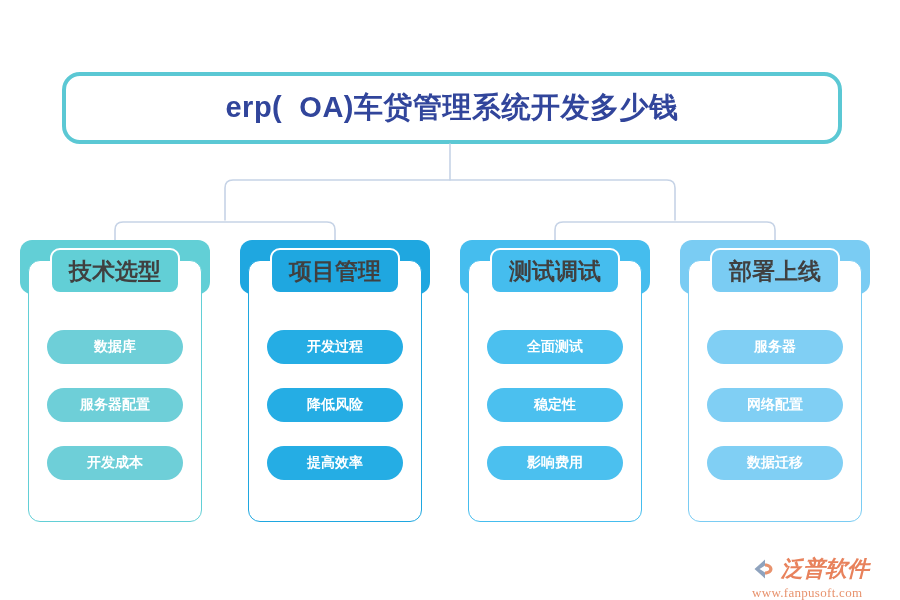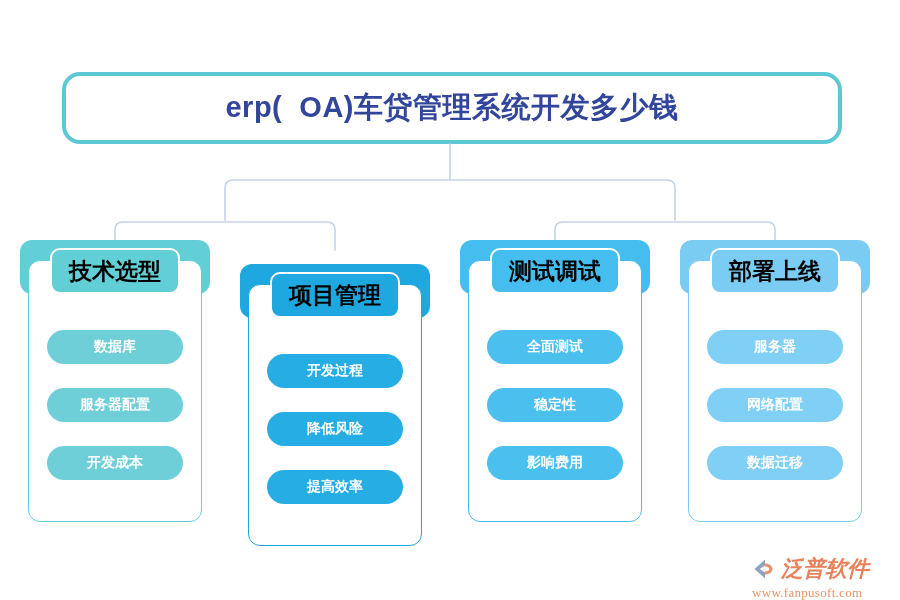--- a/index.html
+++ b/index.html
@@ -56,21 +56,21 @@
   }
 
   
   .column {
     position: absolute;
     top: 224px;
     width: 190px;
     height: 282px;
   }
   #col-0 { left: 20px; }
-  #col-1 { left: 240px; margin-top: 24px; }
+  #col-1 { left: 240px; }
   #col-2 { left: 460px; }
   #col-3 { left: 680px; }
 
   .col-head-band {
     position: absolute;
     left: 0;
     top: 0;
     width: 190px;
     height: 54px;
     border-radius: 12px;
@@ -94,21 +94,21 @@
     box-sizing: border-box;
     border: 2px solid #ffffff;
     border-radius: 10px;
     display: flex;
     align-items: center;
     justify-content: center;
   }
   .col-head-label {
     font-size: 23px;
     font-weight: bold;
-    color: #000000;
+    color: #404040;
     white-space: nowrap;
   }
 
   .pill-list {
     position: absolute;
     left: 0;
     top: 90px;
     width: 190px;
   }
   .pill {

